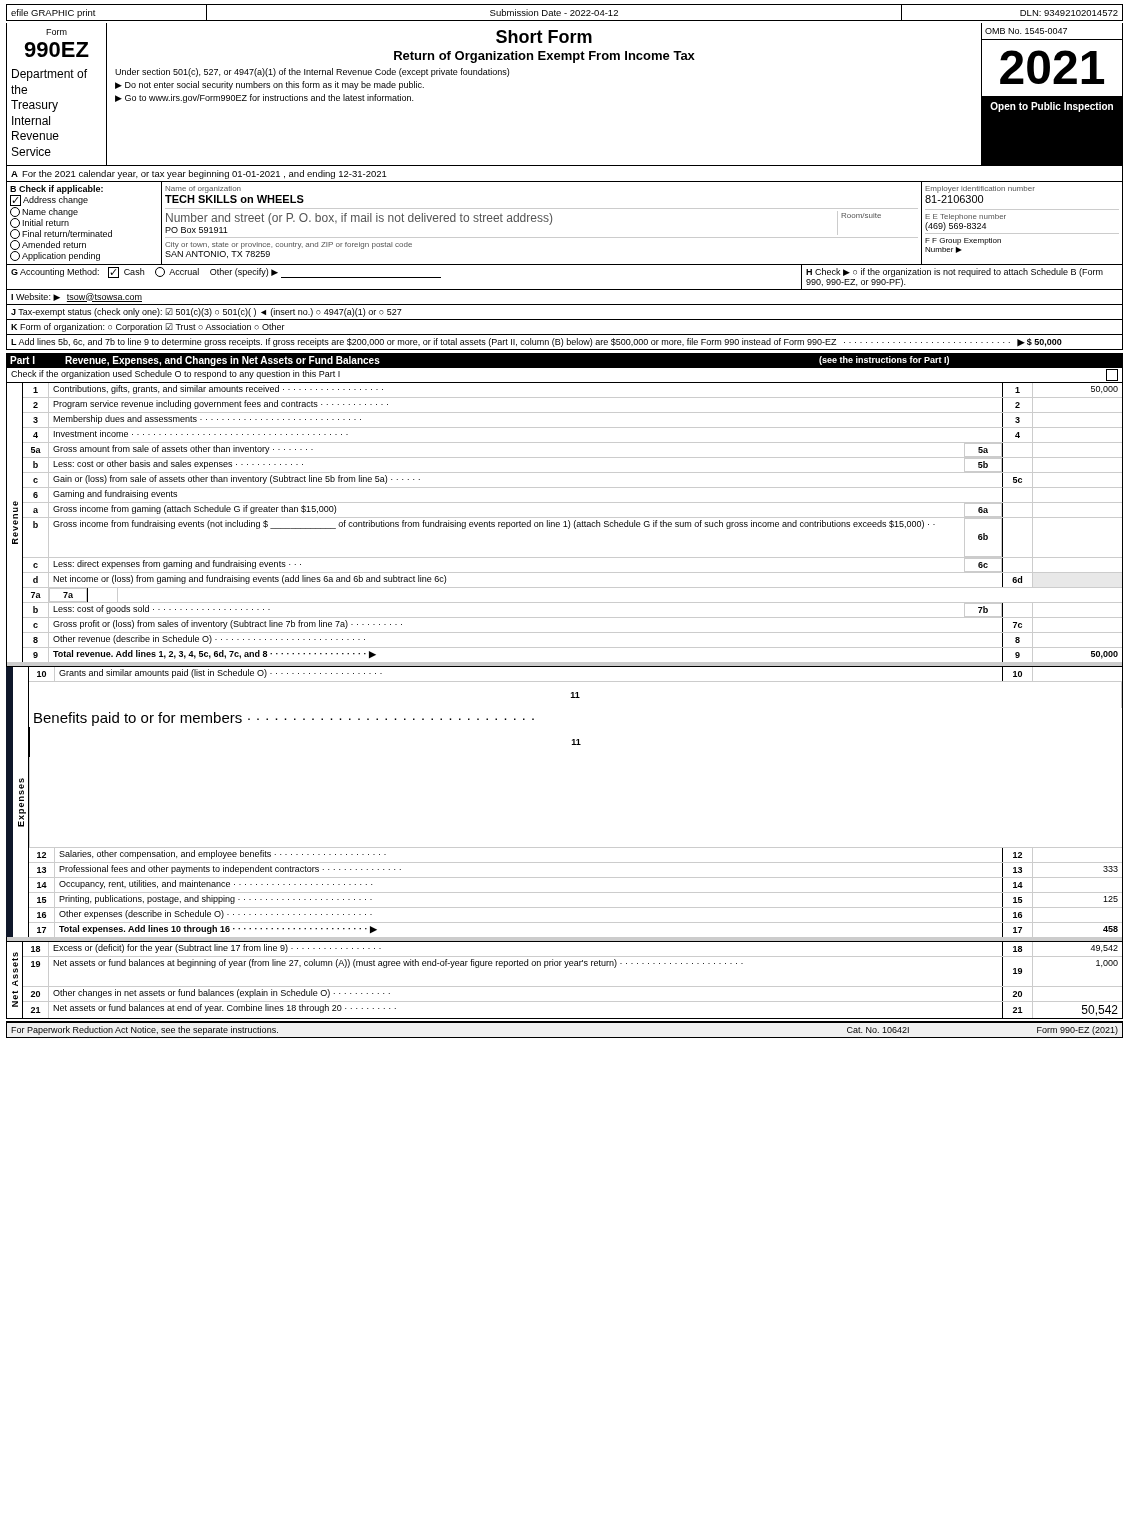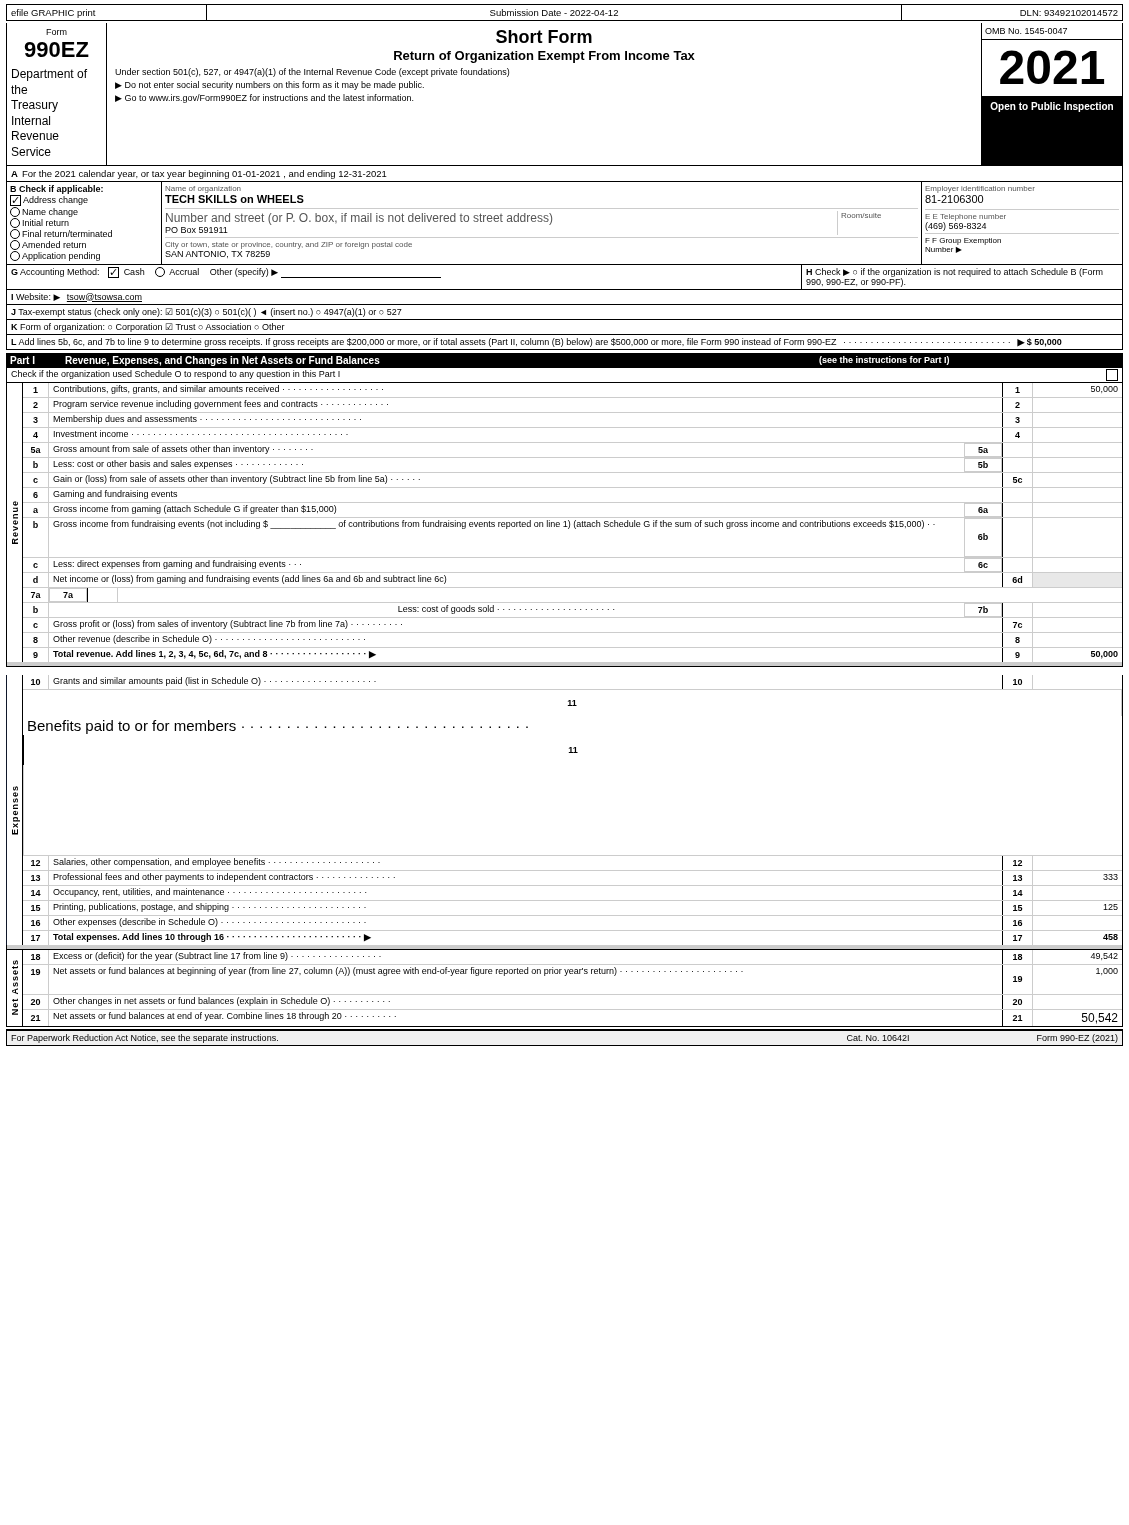--- a/index.html
+++ b/index.html
@@ -301,21 +301,21 @@
 
       <div style="display:flex; border-bottom:1px solid #ccc; align-items:stretch;">
         <div style="flex:0 0 26px; padding:2px; font-size:9px; font-weight:bold; border-right:1px solid #ccc; display:flex; align-items:center; justify-content:center;">7a</div>
         <div style="flex:0 0 38px; border:1px solid #ccc; display:flex; align-items:center; justify-content:center; font-size:9px; font-weight:bold;">7a</div>
         <div style="flex:0 0 30px; border-left:1px solid #000;"></div>
         <div style="flex:0 0 90px; border-left:1px solid #ccc;"></div>
       </div>
 
       <div style="display:flex; border-bottom:1px solid #ccc; align-items:stretch;">
         <div style="flex:0 0 26px; padding:2px; font-size:9px; font-weight:bold; border-right:1px solid #ccc; display:flex; align-items:center; justify-content:center;">b</div>
-        <div style="flex:1; padding:1px 4px; font-size:9px;text-align:center;">Less: cost of goods sold  · · · · · · · · · · · · · · · · · · · · · ·</div>
+        <div style="flex:1; padding:1px 4px; font-size:9px;">Less: cost of goods sold  · · · · · · · · · · · · · · · · · · · · · ·</div>
         <div style="flex:0 0 38px; border:1px solid #ccc; display:flex; align-items:center; justify-content:center; font-size:9px; font-weight:bold;">7b</div>
         <div style="flex:0 0 30px; border-left:1px solid #000;"></div>
         <div style="flex:0 0 90px; border-left:1px solid #ccc;"></div>
       </div>
 
       <div style="display:flex; border-bottom:1px solid #ccc; align-items:stretch;">
         <div style="flex:0 0 26px; padding:2px; font-size:9px; font-weight:bold; border-right:1px solid #ccc; display:flex; align-items:center; justify-content:center;">c</div>
         <div style="flex:1; padding:1px 4px; font-size:9px;">Gross profit or (loss) from sales of inventory (Subtract line 7b from line 7a) · · · · · · · · · ·</div>
         <div style="flex:0 0 30px; border-left:1px solid #000; display:flex; align-items:center; justify-content:center; font-size:9px; font-weight:bold;">7c</div>
         <div style="flex:0 0 90px; padding:1px 4px; font-size:9px; text-align:right; border-left:1px solid #ccc;"></div>
@@ -333,21 +333,21 @@
         <div style="flex:1; padding:1px 4px; font-size:9px; font-weight:bold;">Total revenue. Add lines 1, 2, 3, 4, 5c, 6d, 7c, and 8 · · · · · · · · · · · · · · · · · · ▶</div>
         <div style="flex:0 0 30px; border-left:1px solid #000; display:flex; align-items:center; justify-content:center; font-size:9px; font-weight:bold;">9</div>
         <div style="flex:0 0 90px; padding:1px 4px; font-size:9px; text-align:right; border-left:1px solid #ccc; font-weight:bold;">50,000</div>
       </div>
 
     </div>
   </div>
 
   <div style="height:5px; background:#ccc; border:1px solid #000; border-top:none;"></div>
 
-  <div style="display:flex; border-left:1px solid #0f172a; border-right:1px solid #000;margin-top:8px;">
+  <div style="display:flex; border-left:7px solid #0f172a; border-right:1px solid #000;">
     <div style="flex:0 0 16px; display:flex; align-items:center; justify-content:center; border-right:1px solid #000; background:#fff;">
       <span style="writing-mode:vertical-lr; transform:rotate(180deg); font-size:9px; font-weight:bold; letter-spacing:1px;">Expenses</span>
     </div>
     <div style="flex:1;">
 
       <div style="display:flex; border-bottom:1px solid #ccc; align-items:stretch;">
         <div style="flex:0 0 26px; padding:2px; font-size:9px; font-weight:bold; border-right:1px solid #ccc; display:flex; align-items:center; justify-content:center;">10</div>
         <div style="flex:1; padding:1px 4px; font-size:9px;">Grants and similar amounts paid (list in Schedule O) · · · · · · · · · · · · · · · · · · · · ·</div>
         <div style="flex:0 0 30px; border-left:1px solid #000; display:flex; align-items:center; justify-content:center; font-size:9px; font-weight:bold;">10</div>
         <div style="flex:0 0 90px; padding:1px 4px; font-size:9px; text-align:right; border-left:1px solid #ccc;"></div>

